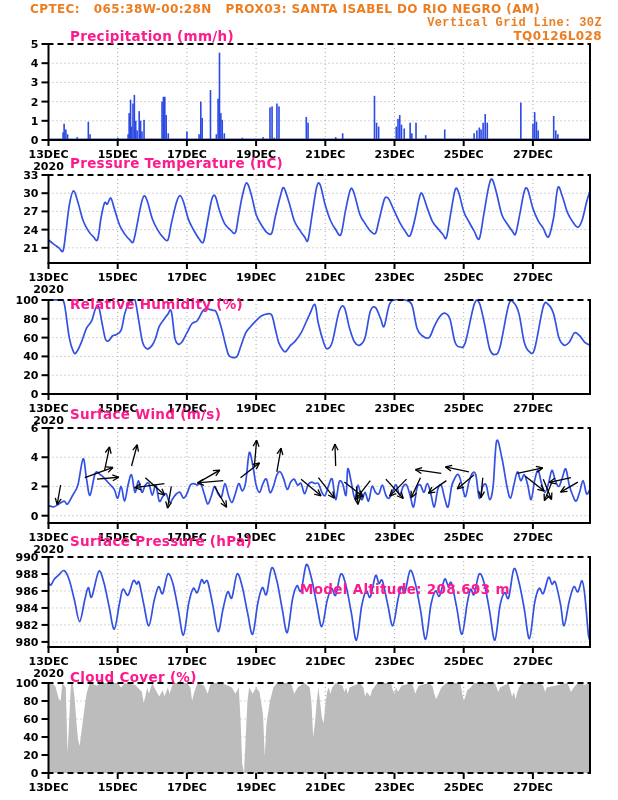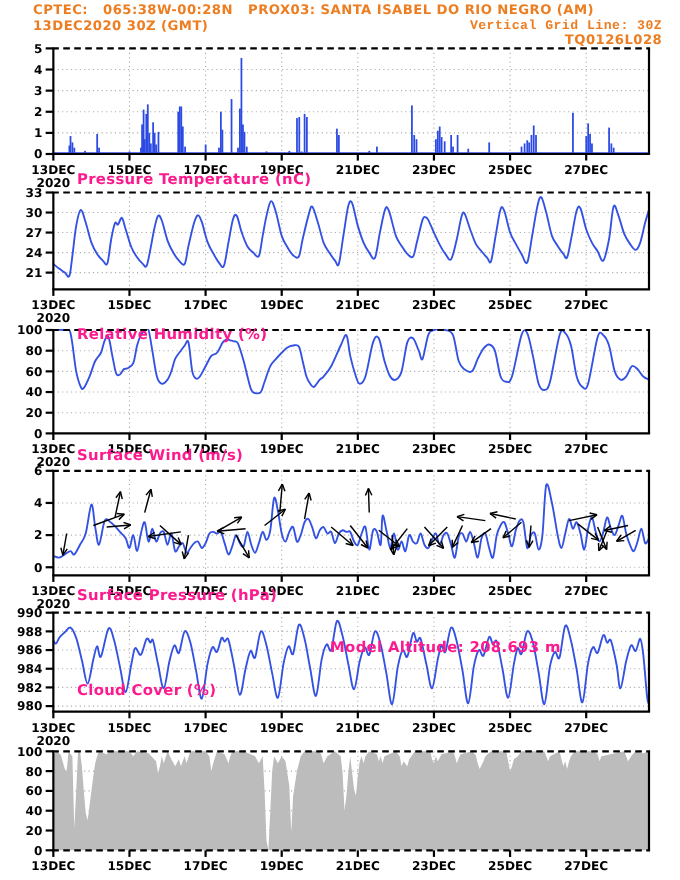--- a/index.html
+++ b/index.html
@@ -8,21 +8,20 @@
   .hline{position:absolute;color:#ed7d21;font-size:12px;letter-spacing:.4px;white-space:pre;line-height:13px;}
   .ptitle{position:absolute;color:#fc1a8e;font-size:13.5px;letter-spacing:.3px;white-space:pre;line-height:14px;}
   svg{position:absolute;left:0;top:0;}
   text{font-family:"DejaVu Sans",sans-serif;font-weight:bold;fill:#000;}
 </style>
 </head>
 <body>
 
 <div id="page">
   <div class="hline" style="left:30px;top:3px;">CPTEC:   065:38W-00:28N   PROX03: SANTA ISABEL DO RIO NEGRO (AM)</div>
-  <div class="hline" style="left:30px;top:17px;">13DEC2020 30Z (GMT)</div>
   <div class="hline" style="right:16px;top:17px;text-align:right;font-family:Liberation Mono, monospace;">Vertical Grid Line: 30Z</div>
   <div class="hline" style="right:16px;top:30px;text-align:left;">TQ0126L028</div>
 
   <svg id="plots" width="618" height="800">
       <g>
         <defs>
           <clipPath id="clip0">
             <rect x="47.5" y="43" width="543.5" height="98"></rect>
           </clipPath>
         </defs>
@@ -577,19 +576,20 @@
         <text x="325.3" y="791" text-anchor="middle" font-size="11px">21DEC</text>
         <line x1="394.5" y1="773" x2="394.5" y2="779" stroke="#000" stroke-width="2"></line>
         <text x="394.5" y="791" text-anchor="middle" font-size="11px">23DEC</text>
         <line x1="463.70000000000005" y1="773" x2="463.70000000000005" y2="779" stroke="#000" stroke-width="2"></line>
         <text x="463.70000000000005" y="791" text-anchor="middle" font-size="11px">25DEC</text>
         <line x1="532.9000000000001" y1="773" x2="532.9000000000001" y2="779" stroke="#000" stroke-width="2"></line>
         <text x="532.9000000000001" y="791" text-anchor="middle" font-size="11px">27DEC</text>
       </g>
     </svg>
 
+  <div class="ptitle" style="left:70px;top:29px;">Precipitation (mm/h)</div>
   <div class="ptitle" style="left:70px;top:156px;">Pressure Temperature (nC)</div>
   <div class="ptitle" style="left:70px;top:297px;">Relative Humidity (%)</div>
   <div class="ptitle" style="left:70px;top:534px;">Surface Pressure (hPa)</div>
   <div class="ptitle" style="left:70px;top:407px;">Surface Wind (m/s)</div>
   <div class="ptitle" style="left:300px;top:534px;margin-top:48px;">Model Altitude: 208.693 m</div>
-  <div class="ptitle" style="left:70px;top:621px;">Cloud Cover (%)</div>
+  <div class="ptitle" style="left:70px;top:670px;">Cloud Cover (%)</div>
 </div>
 
 </body></html>

